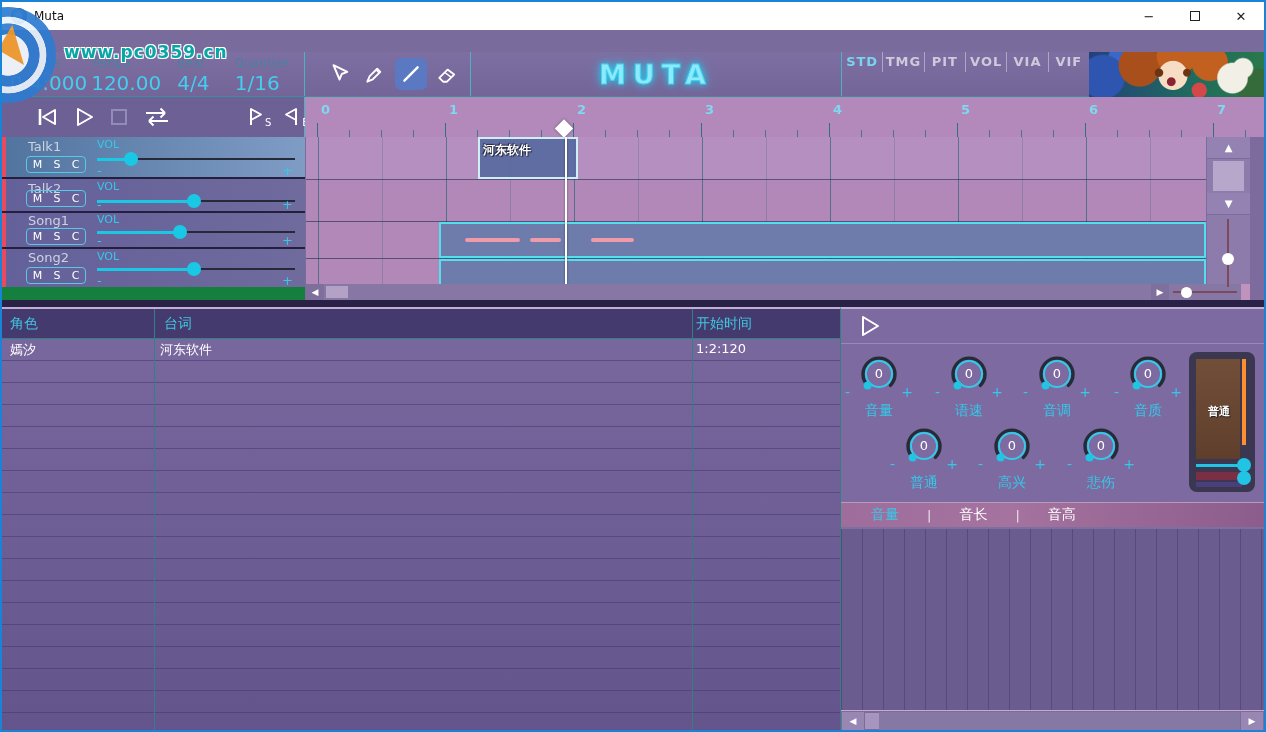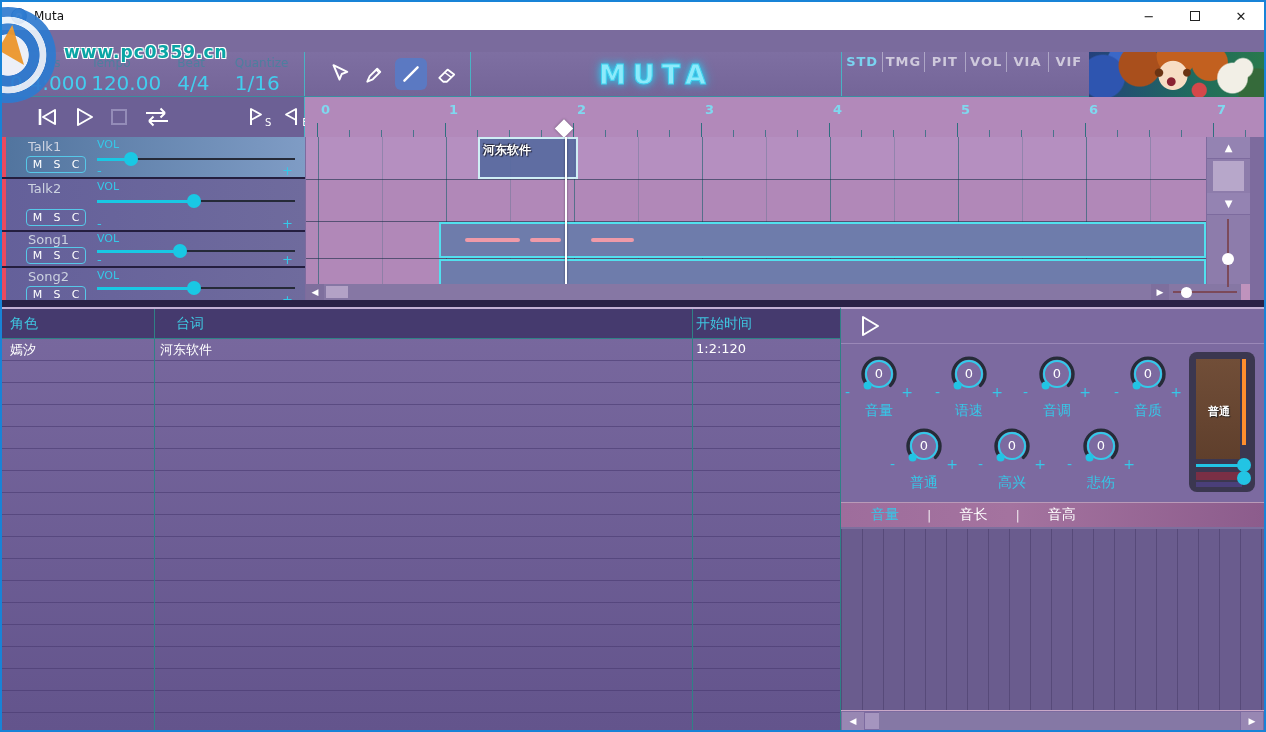--- a/index.html
+++ b/index.html
@@ -363,21 +363,21 @@
         <span class="vol-label">VOL</span>
         <div class="vol-slider" style="--pct: 17;">
           <div class="vol-track"></div>
           <div class="vol-fill"></div>
           <div class="vol-knob"></div>
         </div>
         <span class="vol-minus">-</span>
         <span class="vol-plus">+</span>
       </div>
 
-      <div class="trk" style="height:53px">
+      <div class="trk" style="height:34px">
         <div class="trk-stripe"></div>
         <span class="trk-name">Talk2</span>
         <div class="msc">
           <span>M</span>
           <span>S</span>
           <span>C</span>
         </div>
         <span class="vol-label">VOL</span>
         <div class="vol-slider" style="--pct: 49;">
           <div class="vol-track"></div>
@@ -468,21 +468,21 @@
     </div>
   </div>
 
   <div class="sep-strip"></div>
 
   <div class="bottom">
 
     <div class="lyrics">
       <div class="lt-header">
         <span class="lt-h" style="left:8px">角色</span>
-        <span class="lt-h" style="left:174px">台词</span>
+        <span class="lt-h" style="left:162px">台词</span>
         <span class="lt-h" style="left:694px">开始时间</span>
       </div>
       <div class="lt-row">
         <span class="lt-cell" style="left:8px">嫣汐</span>
         <span class="lt-cell" style="left:158px">河东软件</span>
         <span class="lt-cell" style="left:694px">1:2:120</span>
       </div>
       <div class="lt-row"></div>
       <div class="lt-row"></div>
       <div class="lt-row"></div>

